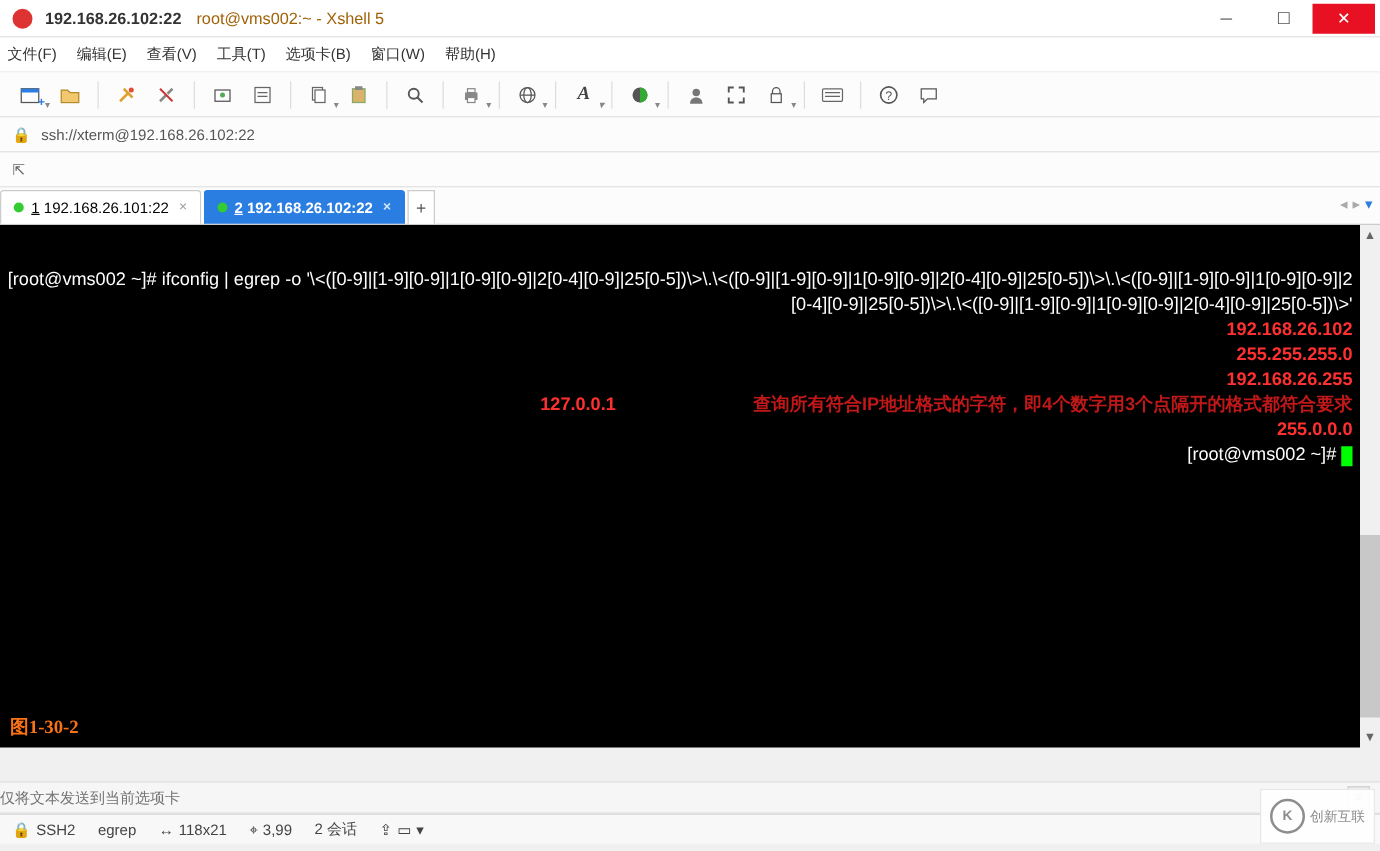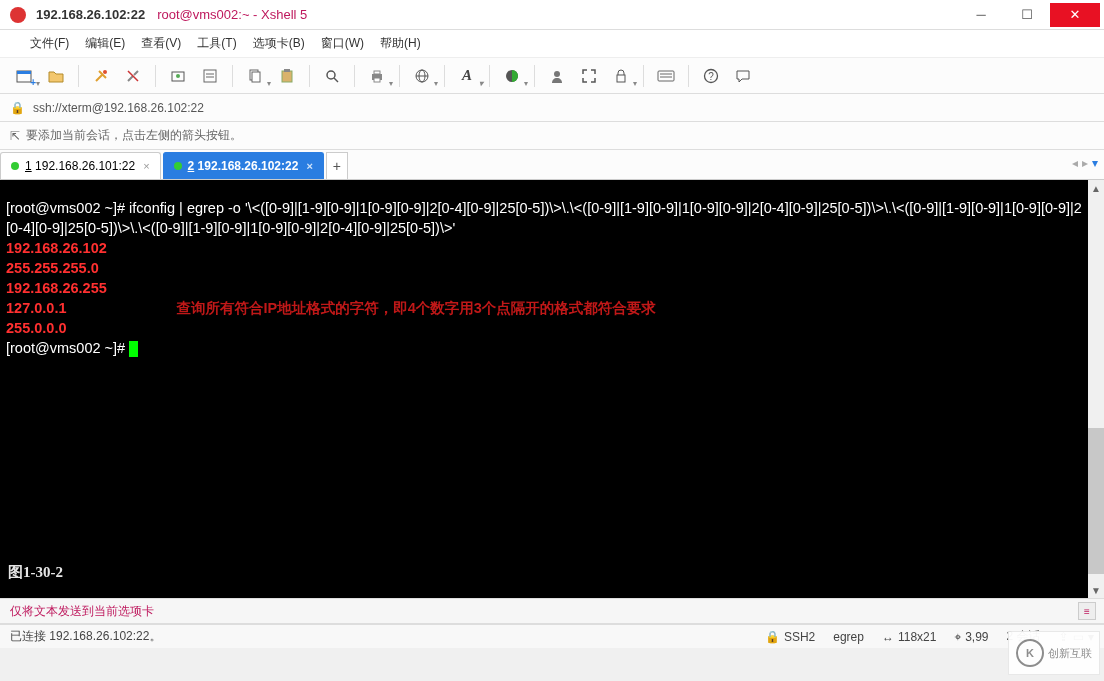--- a/index.html
+++ b/index.html
@@ -1,26 +1,26 @@
 <!DOCTYPE html>
 <html><head>
 <meta charset="utf-8">
 <style>
 * { margin: 0; padding: 0; box-sizing: border-box; font-family: "Microsoft YaHei", Arial, sans-serif; }
 body { width: 1104px; height: 681px; background: #f0f0f0; overflow: hidden; position: relative; }
 
 .titlebar { height: 30px; background: #fff; display: flex; align-items: center; padding-left: 10px; border-bottom: 1px solid #ddd; }
 .titlebar .app-icon { width: 16px; height: 16px; background: #d33; border-radius: 50%; margin-right: 10px; }
 .titlebar .host { font-weight: bold; font-size: 13px; color: #333; margin-right: 12px; }
-.titlebar .title { font-size: 13px; color: #be185d; }
+.titlebar .title { font-size: 13px; color: #a16207; }
 .titlebar .spacer { flex: 1; }
 .winbtn { width: 46px; height: 24px; display: flex; align-items: center; justify-content: center; font-size: 13px; color: #555; }
 .winbtn.close { background: #e81123; color: #fff; width: 50px; height: 24px; margin-right: 4px; }
 
-.menubar { height: 28px; background: #fff; display: flex; align-items: center; padding-left: 30px; gap: 16px; font-size: 12px; color: #333; border-bottom: 1px solid #eee; }
+.menubar { height: 28px; background: #fff; display: flex; align-items: center; padding-left: 6px; gap: 16px; font-size: 12px; color: #333; border-bottom: 1px solid #eee; }
 .menubar span { cursor: default; }
 
 .toolbar { height: 36px; background: #fcfcfc; display: flex; align-items: center; padding-left: 10px; gap: 4px; border-bottom: 1px solid #ddd; }
 .tbtn { width: 28px; height: 28px; display: flex; align-items: center; justify-content: center; color: #444; font-size: 15px; position: relative; }
 .tbtn .dd { font-size: 8px; color: #888; position: absolute; right: -2px; bottom: 2px; }
 .tsep { width: 1px; height: 22px; background: #ddd; margin: 0 4px; }
 .tbtn.plus::after { content:"+"; color:#2a7de1; font-size:10px; position:absolute; right:2px; bottom:2px; font-weight:bold;}
 
 .addrbar { height: 28px; background: #fcfcfc; display: flex; align-items: center; padding-left: 10px; gap: 8px; font-size: 12px; color: #555; border-bottom: 1px solid #ddd; }
 .addrbar .lock { color: #888; }
@@ -30,32 +30,32 @@
 .tabstrip { height: 30px; background: #fcfcfc; display: flex; align-items: stretch; border-bottom: 1px solid #ccc; padding-top: 2px; position: relative;}
 .tab { display: flex; align-items: center; padding: 0 10px; font-size: 12px; border: 1px solid #ccc; border-bottom: none; margin-right: 2px; background: #fff; border-top-left-radius: 3px; border-top-right-radius: 3px; position: relative; }
 .tab.active { background: #2a7de1; color: #fff; border-color: #2a7de1; font-weight: bold; }
 .tab .dot { width: 8px; height: 8px; border-radius: 50%; background: #3c3; margin-right: 6px; }
 .tab .close { margin-left: 8px; color: #999; font-size: 11px; }
 .tab.active .close { color: #cfe3f9; }
 .tab-add { width: 22px; display: flex; align-items: center; justify-content: center; border: 1px solid #ccc; background:#fff; font-size: 14px; color:#555; border-bottom:none;}
 .tabstrip .navend { position:absolute; right:6px; top:6px; font-size:12px; color:#aaa; display:flex; gap:4px; }
 .navend .down { color:#2a7de1; }
 
-.terminal { background: #000; color: #fff; font-family: "Consolas","Courier New",monospace; font-size: 14.5px; line-height: 19px; padding: 0 6px; height: 418px; overflow: hidden; position: relative; white-space: pre-wrap; word-break: break-all; }
+.terminal { background: #000; color: #fff; font-family: "Consolas","Courier New",monospace; font-size: 14.5px; line-height: 19px; padding: 16px 6px; height: 418px; overflow: hidden; position: relative; white-space: pre-wrap; word-break: break-all; text-align: right; }
 .terminal .redb { color: #ff3030; font-weight: bold; }
 .terminal .anno { color: #c01818; font-weight: bold; }
 .terminal .cursor { display:inline-block; width: 9px; height: 16px; background: #0f0; vertical-align: text-bottom; }
-.terminal .figlabel { position: absolute; left: 8px; bottom: 16px; color: #e5e5e5; font-weight: bold; font-family: "Microsoft YaHei"; font-size: 15px; }
+.terminal .figlabel { position: absolute; left: 8px; bottom: 6px; color: #f97316; font-weight: bold; font-family: "Microsoft YaHei"; font-size: 15px; }
 .term-wrap { display:flex; }
 .term-scroll { width: 16px; background: #f0f0f0; display:flex; flex-direction:column; align-items:center; }
 .term-scroll .arrow { font-size:10px; color:#666; height:16px; display:flex; align-items:center; justify-content:center;}
 .term-scroll .track { flex:1; background:#f0f0f0; width:100%; position:relative;}
 .term-scroll .thumb { position:absolute; top:60%; width:100%; height:38%; background:#c8c8c8;}
 
-.sendbar { height: 26px; background:#f6f6f6; display:flex; align-items:center; padding-left:10px; font-size:12px; color:#be185d; border-top:1px solid #ddd; border-bottom:1px solid #ddd; position:relative;}
+.sendbar { height: 26px; background:#f6f6f6; display:flex; align-items:center; font-size:12px; color:#737373; border-top:1px solid #ddd; border-bottom:1px solid #ddd; position:relative;margin-top:27px;}
 .sendbar .endbtn { position:absolute; right:8px; width:18px; height:18px; border:1px solid #ccc; display:flex; align-items:center; justify-content:center; font-size:10px; background:#eee;}
 
 .statusbar { height: 24px; background:#f8f8f8; display:flex; align-items:center; font-size:12px; color:#444; padding: 0 10px; gap: 18px; border-top:1px solid #ddd;}
 .statusbar .left { flex:1; }
 .statusbar .grp { display:flex; align-items:center; gap:4px;}
 
 .watermark { position:absolute; right:4px; bottom:6px; width:92px; height:44px; background:#fff; border:1px solid #e8e8e8; display:flex; align-items:center; justify-content:center; font-size:11px; color:#888; opacity:0.95;}
 .watermark .logo { width:28px; height:28px; border-radius:50%; border:2px solid #888; display:flex; align-items:center; justify-content:center; font-weight:bold; margin-right:4px;}
 
 svg { display:block; }
@@ -213,21 +213,20 @@
     </div>
 </div>
 
 <div class="addrbar">
   <span class="lock">🔒</span>
   <span>ssh://xterm@192.168.26.102:22</span>
 </div>
 
 <div class="tipbar">
   <span>⇱</span>
-  <span>要添加当前会话，点击左侧的箭头按钮。</span>
 </div>
 
 <div class="tabstrip">
   <div class="tab">
     <span class="dot"></span>
     <u>1</u>&nbsp;
     <span>192.168.26.101:22</span>
     <span class="close">×</span>
   </div>
   <div class="tab active">
@@ -263,21 +262,20 @@
     <div class="arrow">▼</div>
   </div>
 </div>
 
 <div class="sendbar">
   <span>仅将文本发送到当前选项卡</span>
   <div class="endbtn">≡</div>
 </div>
 
 <div class="statusbar">
-  <div class="left">已连接 192.168.26.102:22。</div>
   <div class="grp">
       <span>🔒</span>
       <span>SSH2</span>
     </div>
   <div class="grp">egrep</div>
   <div class="grp">
       <span>↔</span>
       <span>118x21</span>
     </div>
   <div class="grp">

